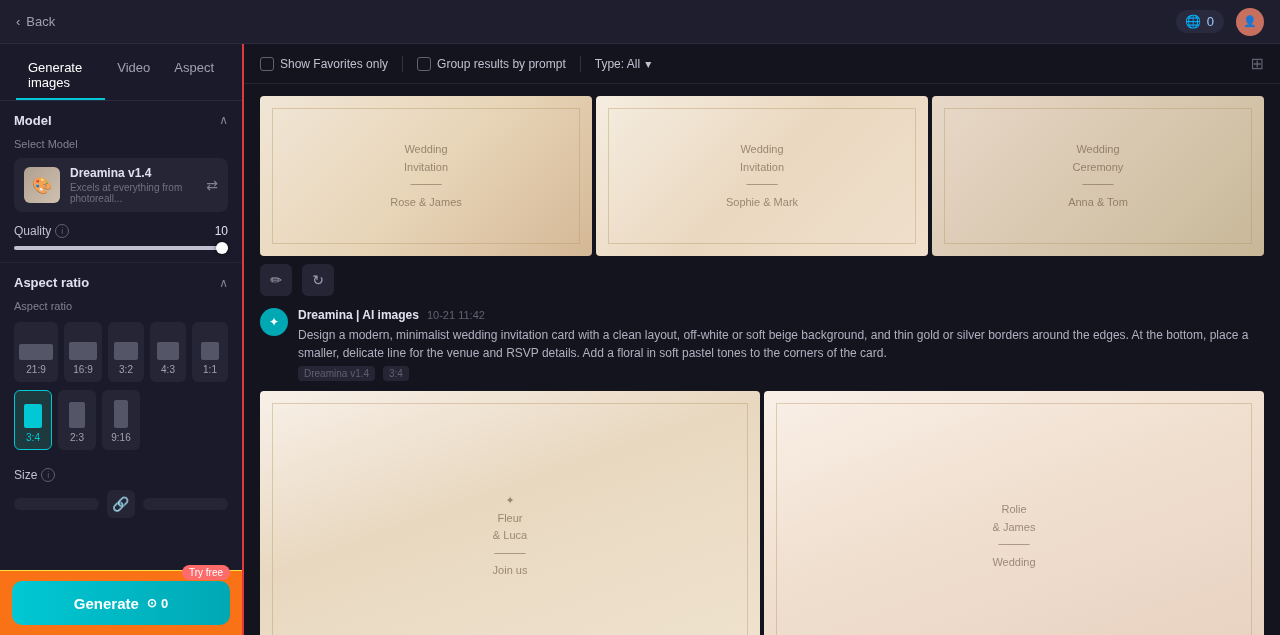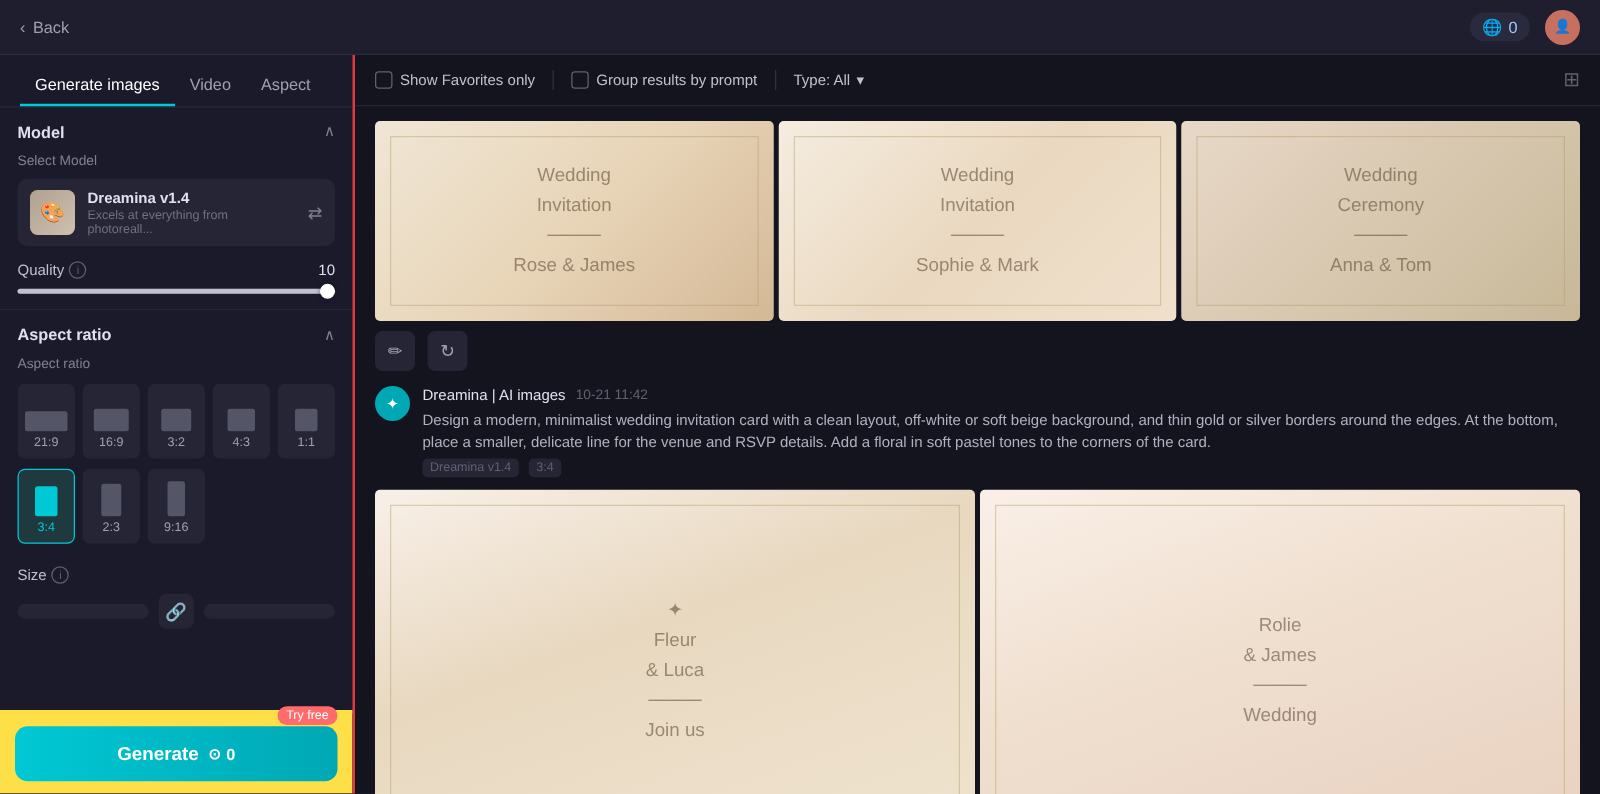--- a/index.html
+++ b/index.html
@@ -65,21 +65,21 @@
 
     
     .main-layout {
       display: flex;
       flex: 1;
       overflow: hidden;
     }
 
     
     .left-panel {
-      width: 284px;
+      width: 244px;
       background: #1a1a2a;
       border-right: 2px solid #e0393f;
       display: flex;
       flex-direction: column;
       flex-shrink: 0;
       overflow: hidden;
     }
 
     
     .panel-tabs {
@@ -340,22 +340,22 @@
       background: #252535;
       border-radius: 6px;
       cursor: pointer;
       color: #808090;
       font-size: 14px;
     }
 
     
     .generate-bar {
       padding: 10px 12px;
-      background: #fde047;
-      border-top: 3px solid #fde047;
+      background: #f97316;
+      border-top: 1px solid #fde047;
       flex-shrink: 0;
       position: relative;
     }
     .generate-btn {
       width: 100%;
       height: 44px;
       background: linear-gradient(90deg, #00c8d4, #00a8b4);
       border: none;
       border-radius: 10px;
       font-size: 15px;
@@ -487,21 +487,21 @@
       color: #fff;
       flex-shrink: 0;
     }
     .msg-content { flex: 1; }
     .msg-header {
       display: flex;
       align-items: center;
       gap: 8px;
       margin-bottom: 4px;
     }
-    .msg-name { font-size: 12px; font-weight: 400; color: #e0e0f0; }
+    .msg-name { font-size: 12px; font-weight: 700; color: #e0e0f0; }
     .msg-time { font-size: 11px; color: #606070; }
     .msg-text { font-size: 12px; color: #b0b0c0; line-height: 1.5; }
     .msg-meta {
       display: flex;
       gap: 8px;
       margin-top: 4px;
       align-items: center;
     }
     .msg-tag {
       font-size: 10px;
@@ -536,21 +536,21 @@
       width: 100%;
       height: 100%;
     }
     .card-text-sim {
       position: absolute;
       top: 50%;
       left: 50%;
       transform: translate(-50%, -50%);
       text-align: center;
       color: rgba(100,80,60,0.6);
-      font-size: 15px;
+      font-size: 11px;
       line-height: 1.6;
     }
     .card-border-sim {
       position: absolute;
       inset: 12px;
       border: 1px solid rgba(180,150,100,0.4);
     }
 
     .img-row-top {
       display: grid;

